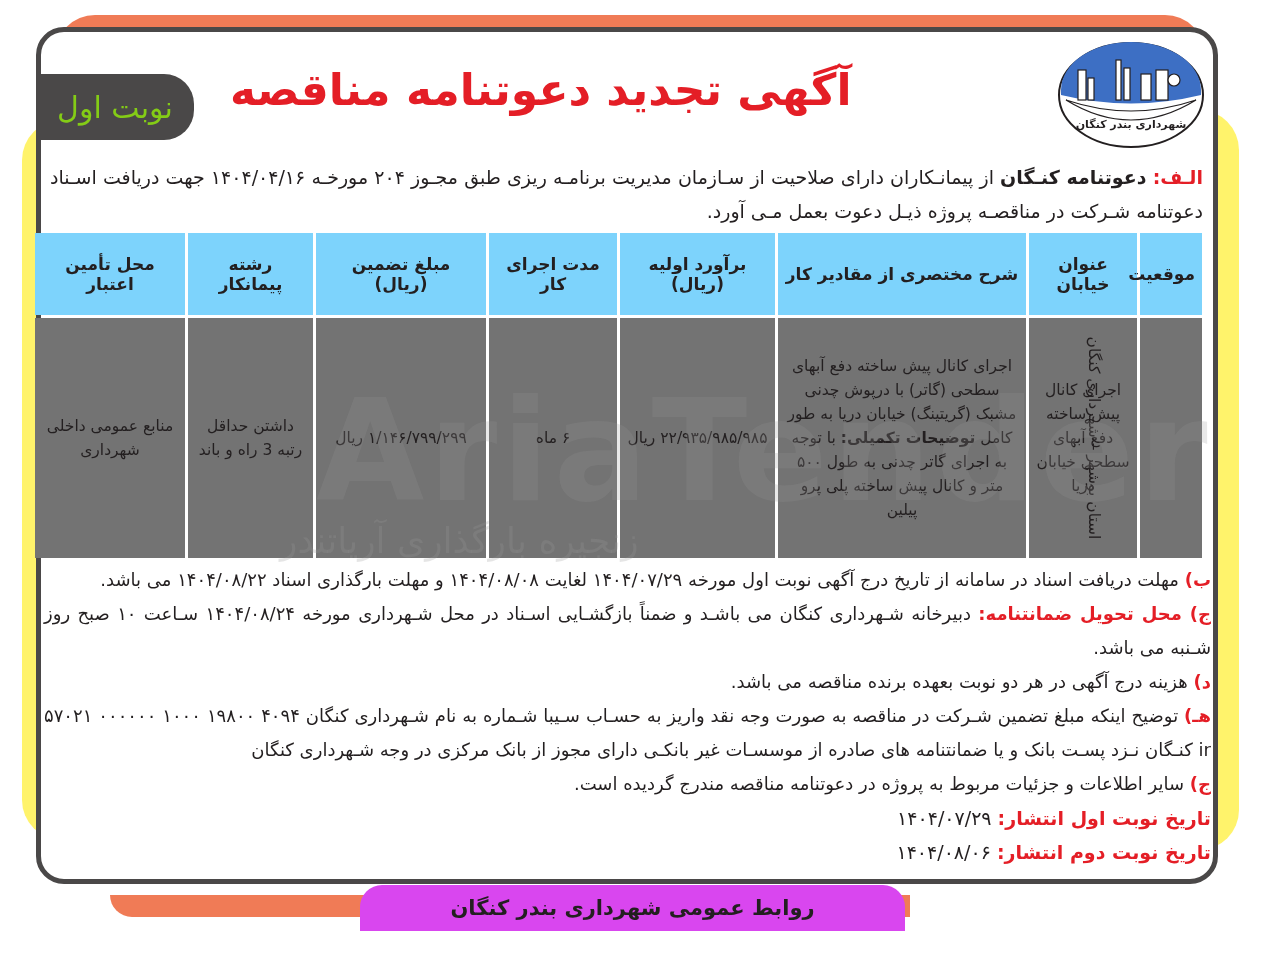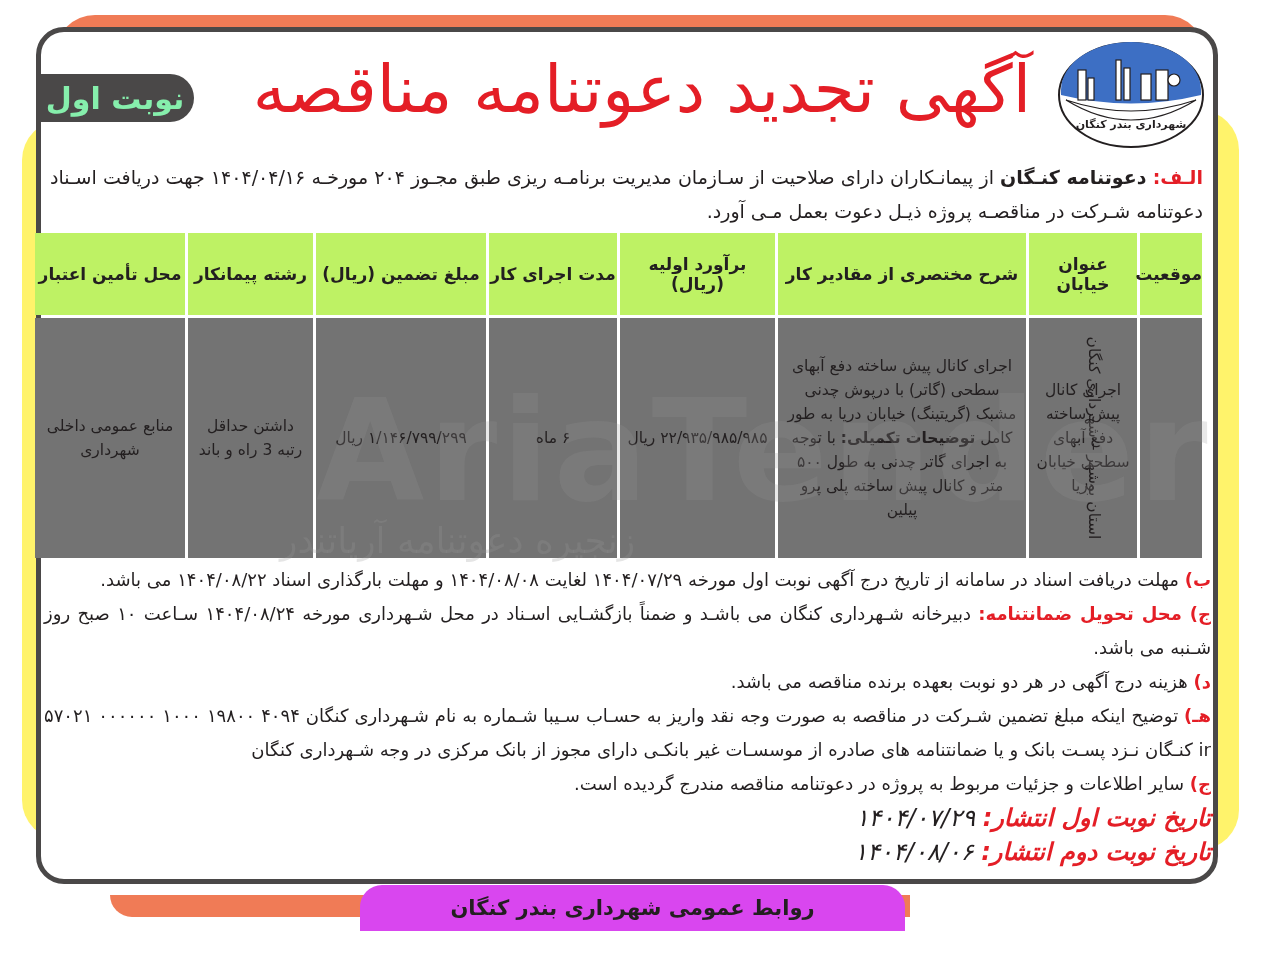--- a/index.html
+++ b/index.html
@@ -9,45 +9,45 @@
          background:#f07b56; border-radius:40px 40px 0 0; }
   .bg-orange-bot { position:absolute; left:110px; top:895px; width:800px; height:22px;
          background:#f07b56; border-radius:0 0 0 40px; }
   .bg-yellow-left { position:absolute; left:22px; top:120px; width:40px; height:720px;
          background:#fff36b; border-radius:40px 0 0 40px; }
   .bg-yellow-right { position:absolute; right:22px; top:110px; width:40px; height:740px;
          background:#fff36b; border-radius:0 40px 40px 0; }
   .frame { position:absolute; left:36px; top:27px; width:1182px; height:857px;
          background:#fff; border:5px solid #4a4848; border-radius:28px; box-sizing:border-box; }
   .logo { position:absolute; right:55px; top:40px; width:150px; height:110px; }
-  .title { position:absolute; left:230px; right:230px; top:50px; text-align:right;
-         font-family:"DejaVu Sans", sans-serif; font-weight:normal; font-size:66px;
+  .title { position:absolute; left:230px; right:230px; top:50px; text-align:left;
+         font-family:"DejaVu Sans", sans-serif; font-weight:bold; font-size:44px;
          color:#e41e26; letter-spacing:-1px; line-height:80px; }
-  .badge { position:absolute; left:36px; top:74px; width:158px; height:48px;
-         background:#4a4848; color:#86efac; border-radius:0 30px 30px 0; font-weight:bold;
+  .badge { position:absolute; left:36px; top:74px; width:158px; height:66px;
+         background:#4a4848; color:#84cc16; border-radius:0 30px 30px 0; font-weight:normal;
          font-size:30px; display:flex; align-items:center; justify-content:center; }
   .intro { position:absolute; right:58px; left:50px; top:160px; font-size:19px; line-height:34px;
          text-align:justify; }
   .red { color:#e41e26; font-weight:bold; }
   .bold { font-weight:bold; }
   table.tender { position:absolute; right:56px; top:230px; width:1160px;
          border-collapse:separate; border-spacing:3px; table-layout:fixed; }
-  table.tender th { background:#bef264; font-weight:bold; font-size:17px; height:82px;
-         text-align:center; padding:0 0; }
+  table.tender th { background:#7dd3fc; font-weight:bold; font-size:17px; height:82px;
+         text-align:center; padding:0 7px; }
   table.tender td { background:#737373; font-size:15.5px; text-align:center;
          vertical-align:middle; height:232px; padding:4px 6px; line-height:24px; }
   td.vertical { padding:0; }
   td.vertical span { display:inline-block; transform:rotate(90deg); white-space:nowrap; line-height:22px; }
   .watermark { position:absolute; left:280px; top:370px; font-size:140px; font-weight:bold;
          color:rgba(150,150,150,0.22); direction:ltr; pointer-events:none; letter-spacing:4px;margin-left:36px; }
   .watermark-sub { position:absolute; left:280px; top:520px; font-size:36px;
          color:rgba(150,150,150,0.25); pointer-events:none; letter-spacing:18px; }
   .body-text { position:absolute; right:50px; left:44px; top:563px; font-size:18px; line-height:34px; }
   .body-text p { margin:0; text-align:justify; }
-  .pub { font-size:24px;font-style:italic; }
+  .pub { font-size:19px; }
   .footer-band { position:absolute; left:360px; top:885px; width:545px; height:46px;
          background:#d946ef; border-radius:22px 22px 0 0; display:flex; align-items:center;
          justify-content:center; font-weight:bold; font-size:21px; color:#231f20; }
 </style>
 </head>
 <body>
 
 <div class="bg-orange-top"></div>
 <div class="bg-yellow-left"></div>
 <div class="bg-yellow-right"></div>
@@ -117,21 +117,21 @@
       <td>۲۲/۹۳۵/۹۸۵/۹۸۵ ریال</td>
       <td>۶ ماه</td>
       <td>۱/۱۴۶/۷۹۹/۲۹۹ ریال</td>
       <td>داشتن حداقل رتبه 3 راه و باند</td>
       <td>منابع عمومی داخلی شهرداری</td>
     </tr>
   </tbody>
 </table>
 
 <div class="watermark">AriaTender</div>
-<div class="watermark-sub">زنجیره دعوتنامه آریاتندر</div>
+<div class="watermark-sub">زنجیره بارگذاری آریاتندر</div>
 
 <div class="body-text">
   <p>
     <span class="red">ب)</span>
     <span>مهلت دریافت اسناد در سامانه از تاریخ درج آگهی نوبت اول مورخه ۱۴۰۴/۰۷/۲۹ لغایت ۱۴۰۴/۰۸/۰۸ و مهلت بارگذاری اسناد ۱۴۰۴/۰۸/۲۲ می باشد.</span>
   </p>
   <p>
     <span class="red">ج) محل تحویل ضمانتنامه:</span>
     <span>دبیرخانه شـهرداری کنگان می باشـد و ضمناً بازگشـایی اسـناد در محل شـهرداری مورخه ۱۴۰۴/۰۸/۲۴ سـاعت ۱۰ صبح روز شـنبه می باشد.</span>
   </p>

